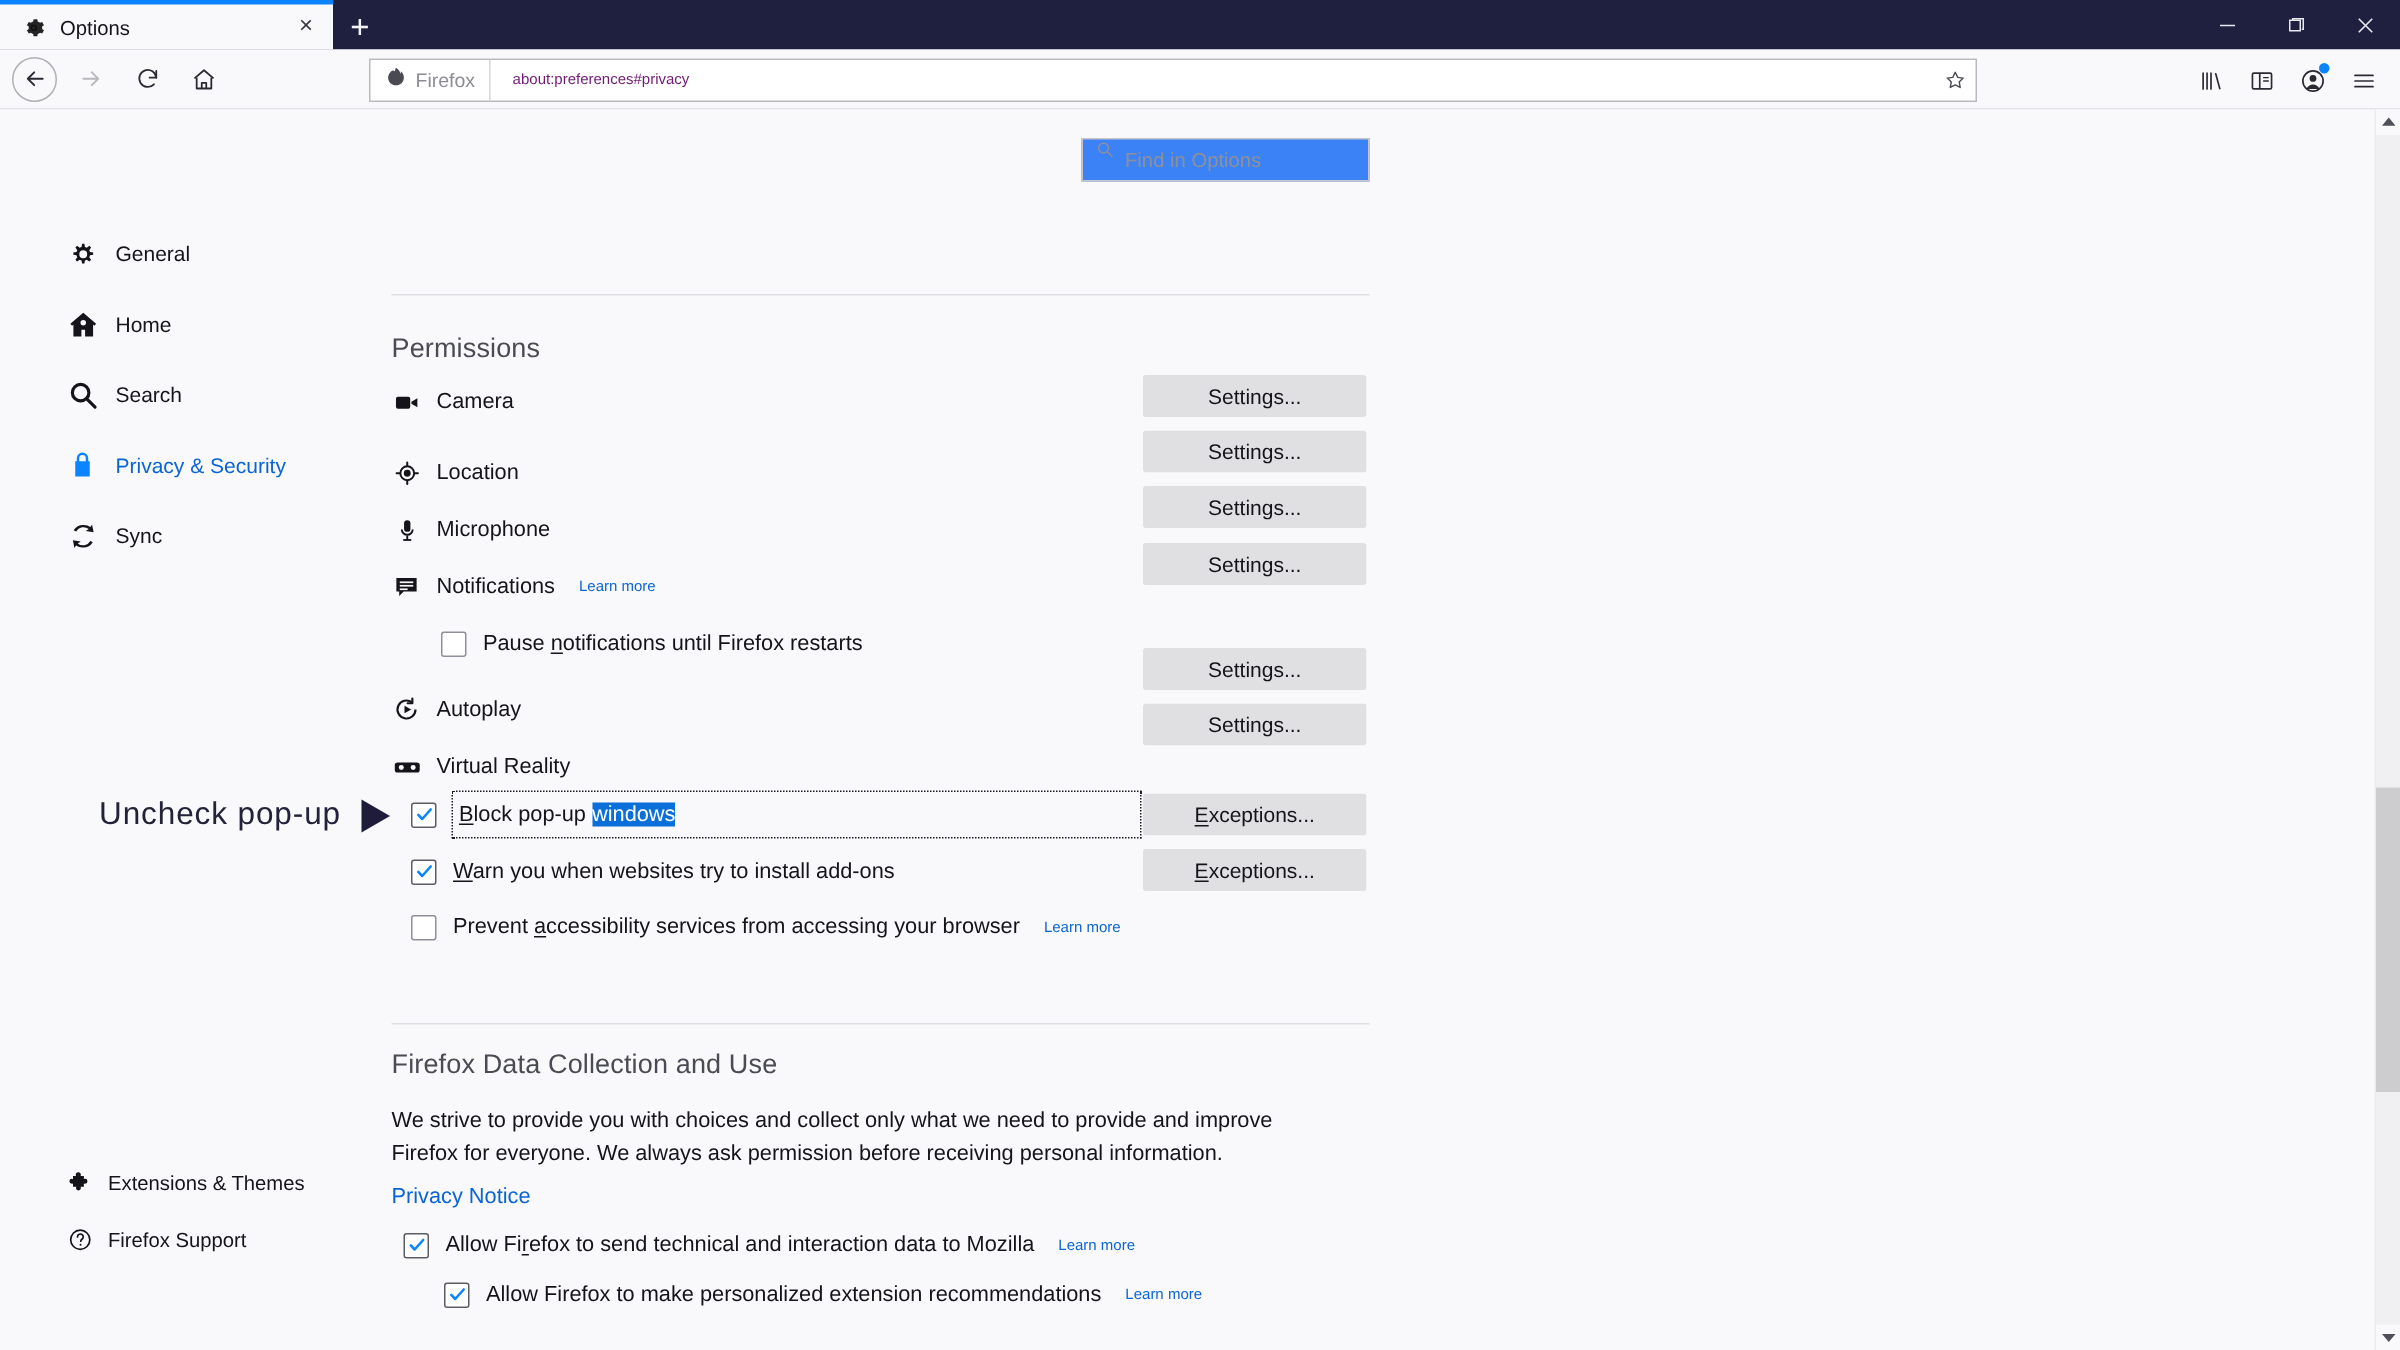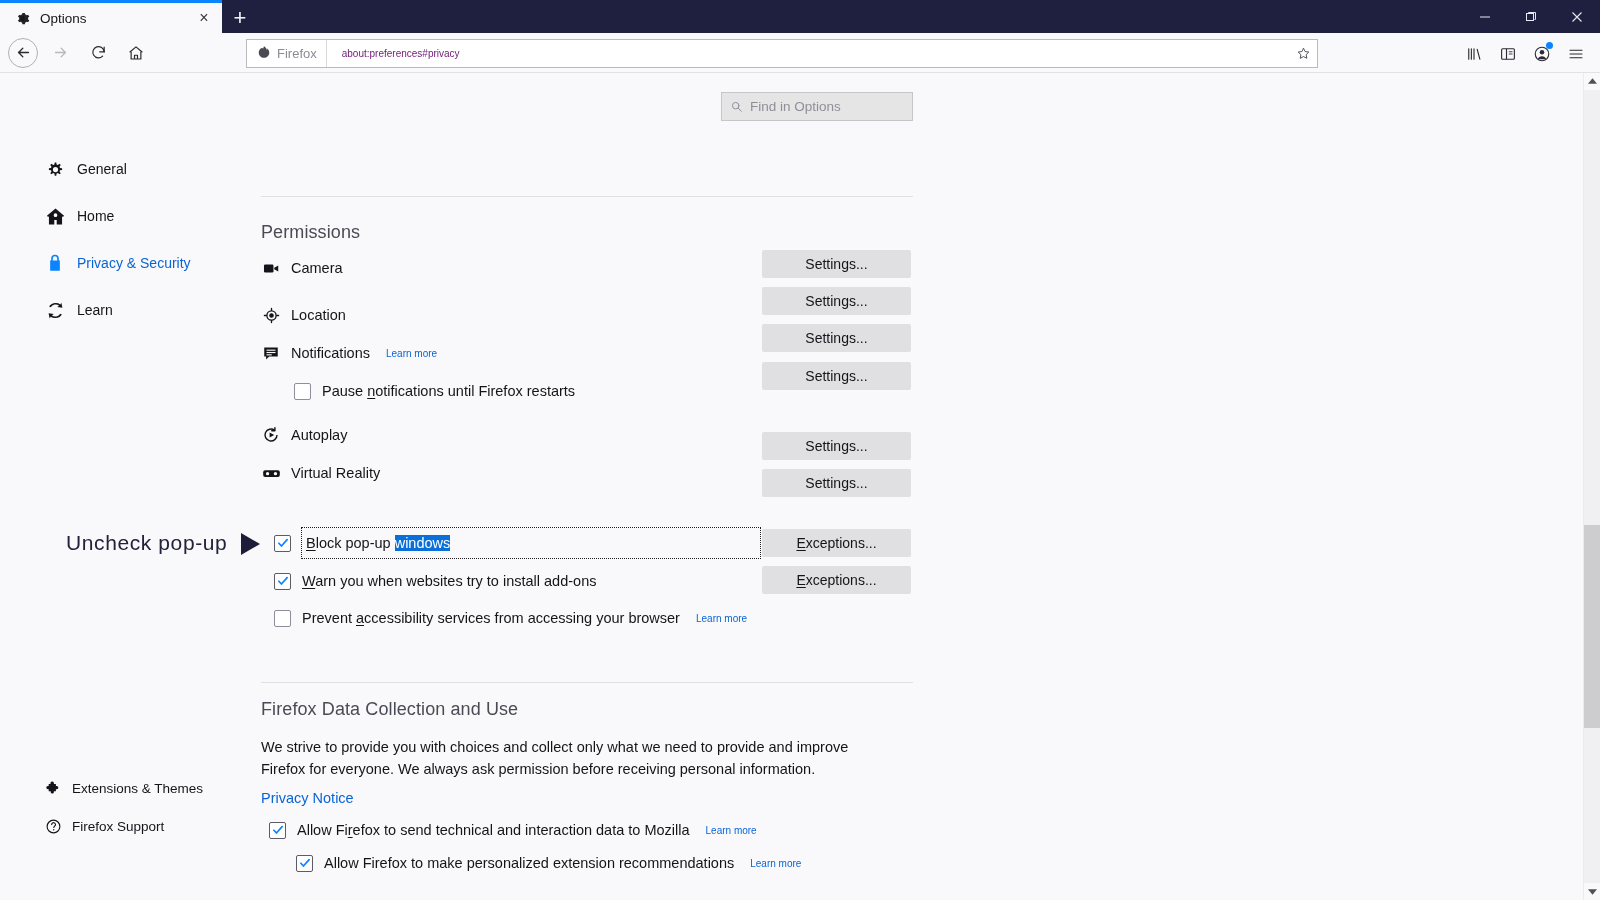--- a/index.html
+++ b/index.html
@@ -112,23 +112,23 @@
   
   .content {
     position: absolute; top: 73px; left: 0;
     width: 1600px; height: 827px;
     background: #f9f9fb;
   }
 
   .search-bar {
     position: absolute; left: 721px; top: 19px;
     width: 192px; height: 29px;
-    background: #e5e5e5;
+    background: #3b82f6;
     border: 1px solid #c5c5cb;
-    display: flex; align-items: center;
+    display: flex; 
     padding: 0 8px;
   }
   .search-bar .mag { color: #8f8f98; margin-right: 7px; display:flex; }
   .search-bar input {
     flex: 1 1 auto; border: 0; outline: none;
     font-family: "Liberation Sans", sans-serif;
     font-size: 13.5px; color: #15141a; background: transparent;
   }
   .search-bar input::placeholder { color: #8f8f98; }
 
@@ -368,38 +368,47 @@
 
     <div class="nav-item">
       <span class="nicon">
         <svg width="21" height="21" viewBox="0 0 24 24" fill="currentColor">
             <path d="M12 2.8L2.2 11.2l1.3 1.5 1-.85V21h6.1v-5.1h2.8V21h6.1v-9.15l1 .85 1.3-1.5L12 2.8zm0 5.6a2.1 2.1 0 110 4.2 2.1 2.1 0 010-4.2z"></path>
           </svg>
       </span>
       <span class="nlabel">Home</span>
     </div>
 
+    <div class="nav-item">
+      <span class="nicon">
+        <svg width="21" height="21" viewBox="0 0 24 24" fill="none" stroke="currentColor" stroke-width="2.4" stroke-linecap="round">
+            <circle cx="10" cy="10" r="6.3"></circle>
+            <path d="M14.7 14.7L21 21"></path>
+          </svg>
+      </span>
+      <span class="nlabel">Search</span>
+    </div>
 
     <div class="nav-item active">
       <span class="nicon">
         <svg width="20" height="20" viewBox="0 0 24 24" fill="currentColor">
             <path d="M12 2a4.6 4.6 0 00-4.6 4.6V9H6.2v12.2h11.6V9h-1.2V6.6A4.6 4.6 0 0012 2zm0 2a2.6 2.6 0 012.6 2.6V9H9.4V6.6A2.6 2.6 0 0112 4z"></path>
           </svg>
       </span>
       <span class="nlabel">Privacy &amp; Security</span>
     </div>
 
     <div class="nav-item">
       <span class="nicon">
         <svg width="21" height="21" viewBox="0 0 24 24" fill="currentColor">
             <path d="M12 3.4a8.6 8.6 0 00-7.3 4l1.9 1a6.4 6.4 0 019.6-1.9l-2.3 1.5 6 .9-1.2-5.9-1.2 2A8.55 8.55 0 0012 3.4z"></path>
             <path d="M12 20.6a8.6 8.6 0 007.3-4l-1.9-1a6.4 6.4 0 01-9.6 1.9l2.3-1.5-6-.9 1.2 5.9 1.2-2a8.55 8.55 0 005.5 1.6z"></path>
           </svg>
       </span>
-      <span class="nlabel">Learn</span>
+      <span class="nlabel">Sync</span>
     </div>
   </div>
 
   <div class="sidebar-bottom">
     <div class="nav-item small">
       <span class="nicon">
         <svg width="17" height="17" viewBox="0 0 24 24" fill="currentColor">
             <path d="M10 2.2c-1.3 0-2.3 1-2.3 2.3 0 .4.1.8.3 1.1H5.2v3a3.3 3.3 0 00-1.1-.3 2.3 2.3 0 100 4.6c.4 0 .8-.1 1.1-.3v3.2h3.1c-.2.3-.3.7-.3 1.1a2.3 2.3 0 104.6 0c0-.4-.1-.8-.3-1.1h3.1v-3.2c.3.2.7.3 1.1.3a2.3 2.3 0 100-4.6c-.4 0-.8.1-1.1.3v-3h-3.1c.2-.3.3-.7.3-1.1 0-1.3-1-2.3-2.3-2.3z"></path>
           </svg>
       </span>
@@ -437,20 +446,31 @@
       <span class="perm-icon">
         <svg width="17" height="17" viewBox="0 0 24 24" fill="none" stroke="currentColor" stroke-width="1.9">
             <circle cx="12" cy="12" r="6.5"></circle>
             <circle cx="12" cy="12" r="2.3" fill="currentColor"></circle>
             <path d="M12 2v2.6M12 19.4V22M2 12h2.6M19.4 12H22" stroke-linecap="round"></path>
           </svg>
       </span>
       <span class="perm-label">Location</span>
     </div>
 
+    <div class="perm-row" style="margin-top:12px">
+      <span class="perm-icon">
+        <svg width="17" height="17" viewBox="0 0 24 24" fill="currentColor">
+            <rect x="9" y="2.5" width="6" height="11" rx="3"></rect>
+            <path d="M6 11.2a6 6 0 0012 0h-1.8a4.2 4.2 0 01-8.4 0z"></path>
+            <rect x="11.1" y="17" width="1.8" height="4.2"></rect>
+            <rect x="8.2" y="20.3" width="7.6" height="1.7"></rect>
+          </svg>
+      </span>
+      <span class="perm-label">Microphone</span>
+    </div>
 
     <div class="perm-row" style="margin-top:12px">
       <span class="perm-icon">
         <svg width="18" height="18" viewBox="0 0 24 24" fill="currentColor">
             <path d="M3 4.5h18v12H9.5L5.5 20.5v-4H3z"></path>
             <rect x="6" y="7.5" width="12" height="1.5" fill="#f9f9fb"></rect>
             <rect x="6" y="10.6" width="12" height="1.5" fill="#f9f9fb"></rect>
             <rect x="6" y="13.7" width="7" height="1.5" fill="#f9f9fb"></rect>
           </svg>
       </span>

